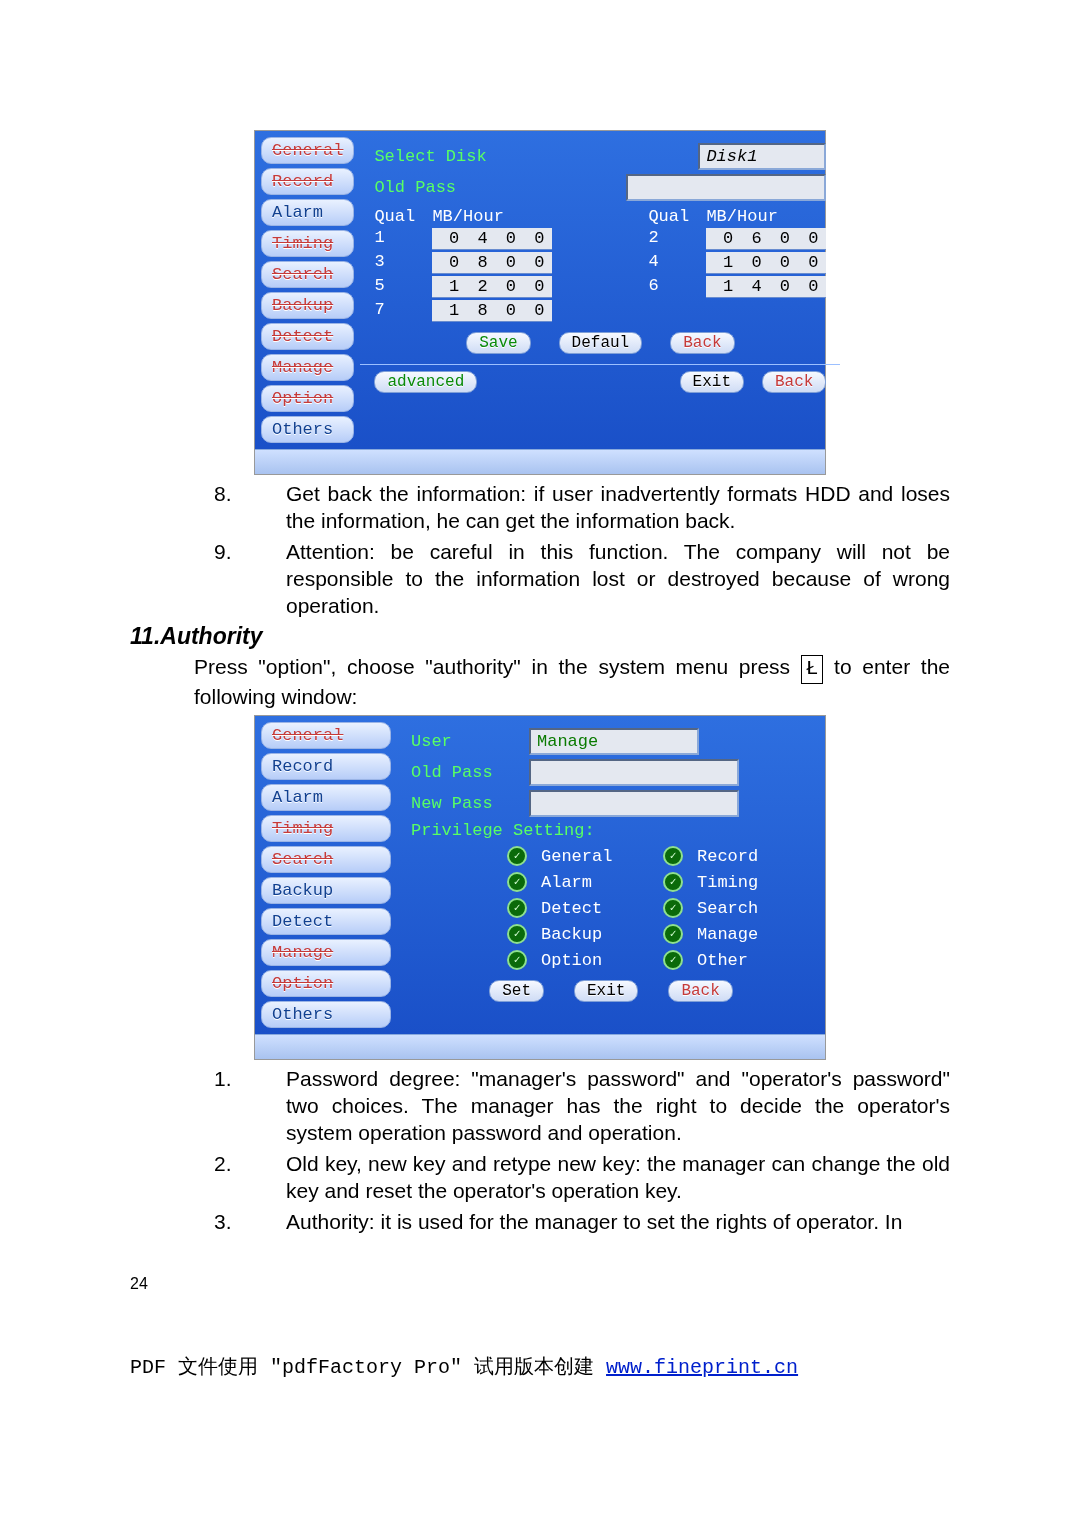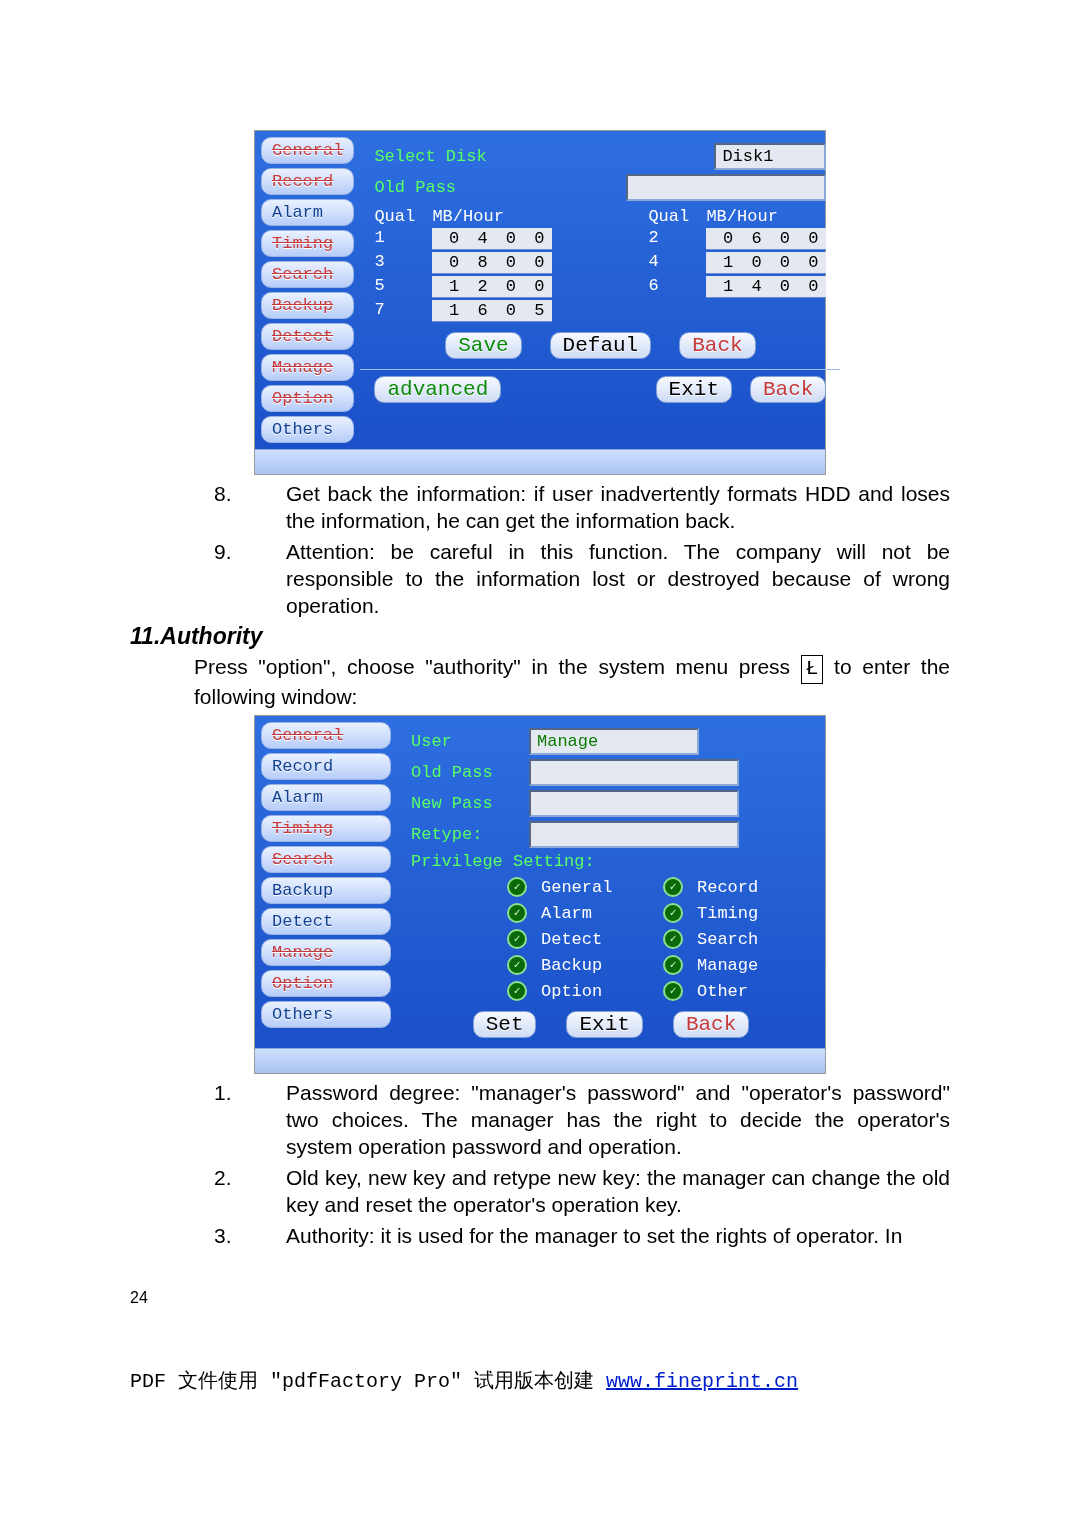--- a/index.html
+++ b/index.html
@@ -63,21 +63,21 @@
     color: #000;
     box-sizing: border-box;
   }
   .btn {
     display: inline-block;
     background: linear-gradient(#f6f9ff, #cfdcf5);
     border: 1px solid #7e9fd8;
     border-radius: 10px;
     padding: 1px 12px;
     color: #000;
-    font-size: 21px;
+    font-size: 16px;
     font-family: inherit;
     text-shadow: 0 1px 0 #fff;
   }
   .btn.green { color: #0a8a0a; }
   .btn.red { color: #c53a3a; }
   .tbl {
     width: 100%;
     display: grid;
     grid-template-columns: 40px 120px 60px 40px 120px;
     gap: 2px 18px;
@@ -218,21 +218,21 @@
         <div class="sideitem sel">Backup</div>
         <div class="sideitem sel">Detect</div>
         <div class="sideitem sel">Manage</div>
         <div class="sideitem sel">Option</div>
         <div class="sideitem">Others</div>
       </div>
       <div class="main">
         <div class="row">
           <span class="lblg">Select Disk</span>
           <span class="fill"></span>
-          <input class="inp" style="width: 112px;" value="Disk1">
+          <input class="inp" style="width: 128px; font-style: italic;" value="Disk1">
         </div>
         <div class="row">
           <span class="lblg">Old Pass</span>
           <span class="fill"></span>
           <input class="inp" style="width: 200px;" value="">
         </div>
 
         <div class="tbl">
           <div class="thd">Qual</div>
           <div class="thd">MB/Hour</div>
@@ -252,21 +252,21 @@
           <div class="tcell-num">4</div>
           <div class="tval">1 0 0 0</div>
 
           <div class="tcell-num">5</div>
           <div class="tval">1 2 0 0</div>
           <div></div>
           <div class="tcell-num">6</div>
           <div class="tval">1 4 0 0</div>
 
           <div class="tcell-num">7</div>
-          <div class="tval">1 6 0 5</div>
+          <div class="tval">1 8 0 0</div>
           <div></div>
             <div></div>
             <div></div>
         </div>
 
         <div class="btnrow">
           <span class="btn green">Save</span>
           <span class="btn">Defaul</span>
           <span class="btn red">Back</span>
         </div>
@@ -317,24 +317,20 @@
           <input class="inp" style="width: 170px; color: rgb(10, 122, 0);" value="Manage">
         </div>
         <div class="row">
           <span class="lblg" style="width:110px">Old Pass</span>
           <input class="inp" style="width: 210px;" value="">
         </div>
         <div class="row">
           <span class="lblg" style="width:110px">New Pass</span>
           <input class="inp" style="width: 210px;" value="">
         </div>
-        <div class="row">
-          <span class="lblg" style="width:110px">Retype:</span>
-          <input class="inp" style="width: 210px;" value="">
-        </div>
         <div class="lblg" style="margin-top:4px">Privilege Setting:</div>
 
         <div class="privgrid">
           <span class="rad"></span>
             <span>General</span>
           <span class="rad"></span>
             <span>Record</span>
           <span class="rad"></span>
             <span>Alarm</span>
           <span class="rad"></span>

